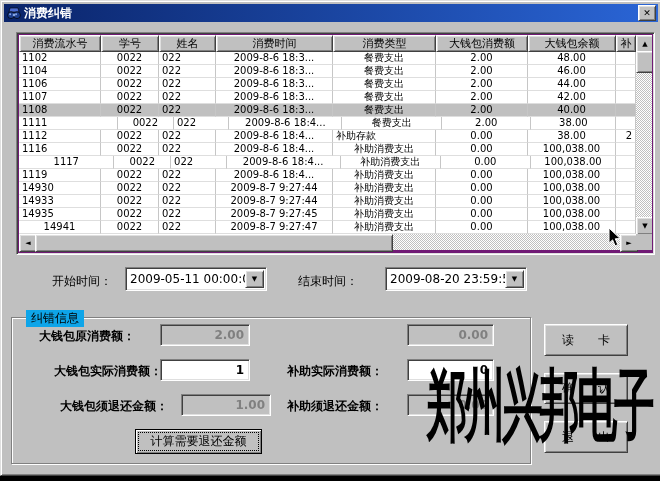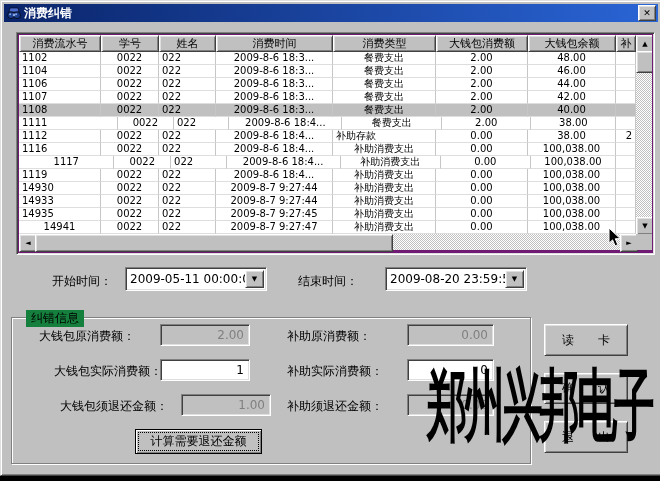--- a/index.html
+++ b/index.html
@@ -49,22 +49,22 @@
   .label12{font-size:12px;color:#000;white-space:nowrap;}
   .combo{position:absolute;height:24px;background:#fff;box-sizing:border-box;
        border:1px solid;border-color:#808080 #fff #fff #808080;
        box-shadow:inset 1px 1px 0 #404040, inset -1px -1px 0 #dfdfdf;}
   .combo-text{position:absolute;left:4px;top:4px;font-size:12px;color:#000;white-space:nowrap;}
   .combo-arrow{position:absolute;right:2px;top:2px;bottom:2px;width:17px;
        display:flex;align-items:center;justify-content:center;font-size:7px;color:#000;}
   
   .groupbox{position:absolute;left:10px;top:316px;width:518px;height:145px;
        border:1px solid #808080;box-shadow:inset 1px 1px 0 #fff, 1px 1px 0 #fff;}
-  .group-title{position:absolute;left:14px;top:-8px;background:#15803d;padding:0 5px;font-size:12px;}
-  .corr-row{position:absolute;height:22px;}
+  .group-title{position:absolute;left:14px;top:-8px;background:#0ea5e9;padding:0 5px;font-size:12px;}
+  .corr-row{position:absolute;height:22px;font-weight:bold;}
   .corr-label{position:absolute;top:4px;font-size:12px;white-space:nowrap;}
   .tbox{position:absolute;height:22px;box-sizing:border-box;background:#fff;
        border:1px solid;border-color:#808080 #fff #fff #808080;
        box-shadow:inset 1px 1px 0 #404040, inset -1px -1px 0 #dfdfdf;
        font-size:12px;text-align:right;padding:3px 5px 0 3px;color:#000;}
   .tbox.disabled{background:#c0c0c0;color:#808080;}
   
   .pushbtn{position:absolute;left:543px;width:82px;background:#c0c0c0;
        border:1px solid;border-color:#fff #404040 #404040 #fff;
        box-shadow:inset 1px 1px 0 #dfdfdf, inset -1px -1px 0 #808080;
@@ -289,21 +289,20 @@
         </div>
         <div class="corr-row" style="top: 41px; left: 0px; width: 518px;">
           <span class="corr-label" style="left: 42px;">大钱包实际消费额：</span>
           <div class="tbox" style="left: 148px; width: 90px;">1</div>
         </div>
         <div class="corr-row" style="top: 76px; left: 0px; width: 518px; margin-left: 21px;">
           <span class="corr-label" style="left: 27px;">大钱包须退还金额：</span>
           <div class="tbox disabled" style="left: 148px; width: 90px;">1.00</div>
         </div>
         <div class="corr-row" style="top: 6px; left: 0px; width: 518px;">
-          <span class="corr-label" style="left: 275px;">补助原消费额：</span>
           <div class="tbox disabled" style="left: 395px; width: 87px;">0.00</div>
         </div>
         <div class="corr-row" style="top: 41px; left: 0px; width: 518px;">
           <span class="corr-label" style="left: 275px;">补助实际消费额：</span>
           <div class="tbox" style="left: 395px; width: 87px;">0</div>
         </div>
         <div class="corr-row" style="top: 76px; left: 0px; width: 518px;">
           <span class="corr-label" style="left: 275px;">补助须退还金额：</span>
           <div class="tbox disabled" style="left: 395px; width: 87px;">0.00</div>
         </div>

